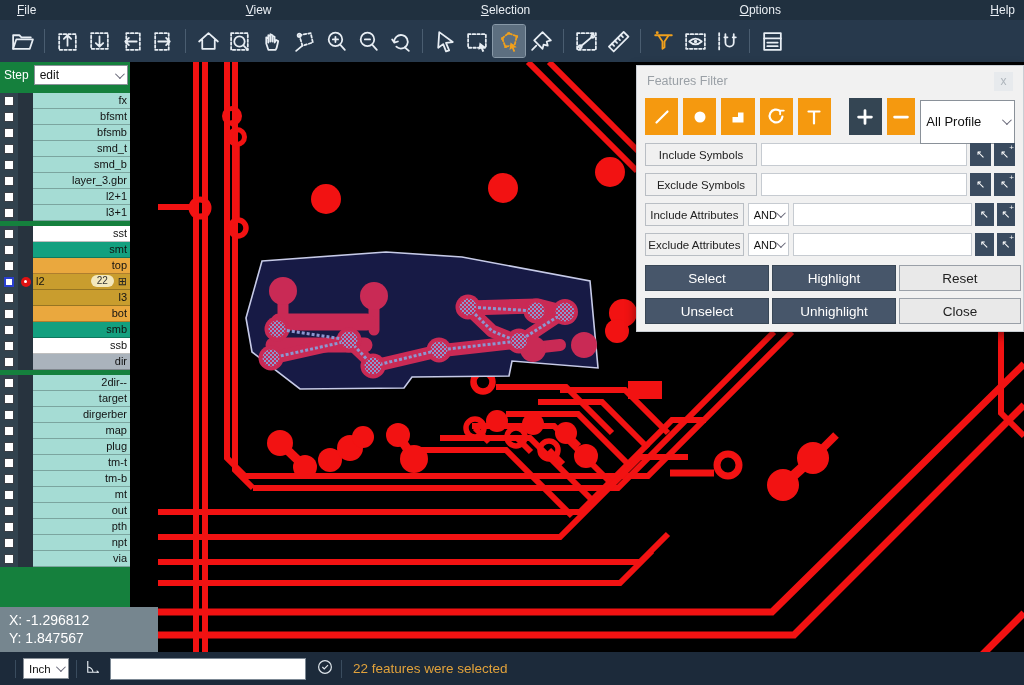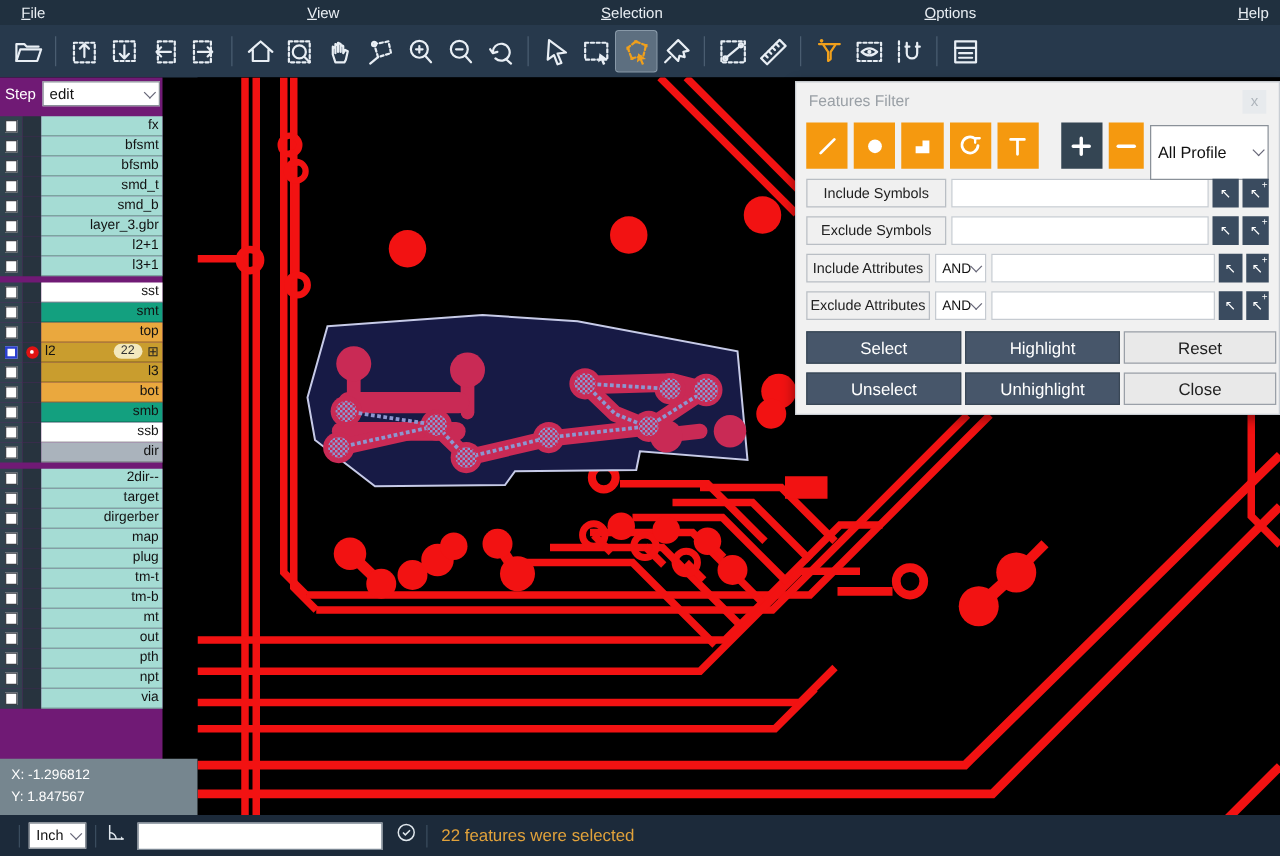--- a/index.html
+++ b/index.html
@@ -15,21 +15,21 @@
   
   #toolbar { position:absolute; left:0; top:20px; width:1024px; height:42px; background:#27394c;
              display:flex; align-items:center; padding-left:6px; }
   .tbtn { width:32px; height:32px; display:flex; align-items:center; justify-content:center; border-radius:2px; }
   .tbtn svg { width:25px; height:25px; stroke:#e8eef4; fill:none; stroke-width:1.7; stroke-linecap:round; stroke-linejoin:round; }
   .tbtn.active { background:#5d6f80; outline:1px solid #8899a8; }
   .tsep { width:1px; height:24px; background:#4a5d70; margin:0 6px; }
   .dash { stroke-dasharray:2.4 2; }
 
   
-  #sidebar { position:absolute; left:0; top:62px; width:130px; height:590px; background:#701a75; }
+  #sidebar { position:absolute; left:0; top:62px; width:130px; height:590px; background:#15803d; }
   #step-row { display:flex; align-items:center; height:26px; padding:3px 2px 3px 4px; }
   #step-label { color:#fff; font-size:12px; margin-right:5px; }
   .selbox { background:#fff; border:1px solid #8a9199; height:20px; display:flex; align-items:center;
             flex:1; font-size:12px; color:#111; padding-left:5px; position:relative; }
   .selbox .chev { position:absolute; right:5px; }
   .chev { width:7px; height:7px; border-right:1.6px solid #667; border-bottom:1.6px solid #667;
           transform:rotate(45deg) translateY(-2px); display:inline-block; }
   #layer-list { margin-top:5px; }
   .lgap { height:5px; }
   .lrow { display:flex; align-items:stretch; height:15.5px; margin-bottom:0.5px; }
@@ -45,21 +45,21 @@
             padding:0 6px; line-height:12px; }
   .lgrid { font-size:11px; color:#222; margin-left:4px; }
   .c-teal { background:#a5dcd4; } .c-white { background:#ffffff; } .c-green { background:#13a07f; }
   .c-orange { background:#eaa83e; } .c-mustard { background:#c99d2e; } .c-gray { background:#aab3bc; }
 
   
   #canvas { position:absolute; left:158px; top:62px; width:866px; height:590px; background:#000; }
 
   
   #xy { position:absolute; left:0; top:607px; width:158px; height:45px; background:#76868f;
-        color:#fff; font-size:11px; padding:4px 0 0 9px; line-height:18px; }
+        color:#fff; font-size:14px; padding:4px 0 0 9px; line-height:18px; }
 
   
   #dlg { position:absolute; left:636px; top:65px; width:388px; height:267px; background:#f1f1f1;
          border:1px solid #c9ced4; box-shadow:0 3px 10px rgba(0,0,0,.45); }
   #dlg-title { height:30px; display:flex; align-items:center; padding:0 10px; color:#9aa0a6; font-size:12.5px; }
   #dlg-close { margin-left:auto; width:19px; height:19px; background:#e7eaed; color:#aeb5bc; font-size:12px;
                display:flex; align-items:center; justify-content:center; }
   #tool-row { display:flex; align-items:center; padding:2px 8px 8px 8px; }
   .obtn { width:34px; height:37px; background:#f5990f; margin-right:5px; display:flex; align-items:center;
           justify-content:center; color:#fff; }

